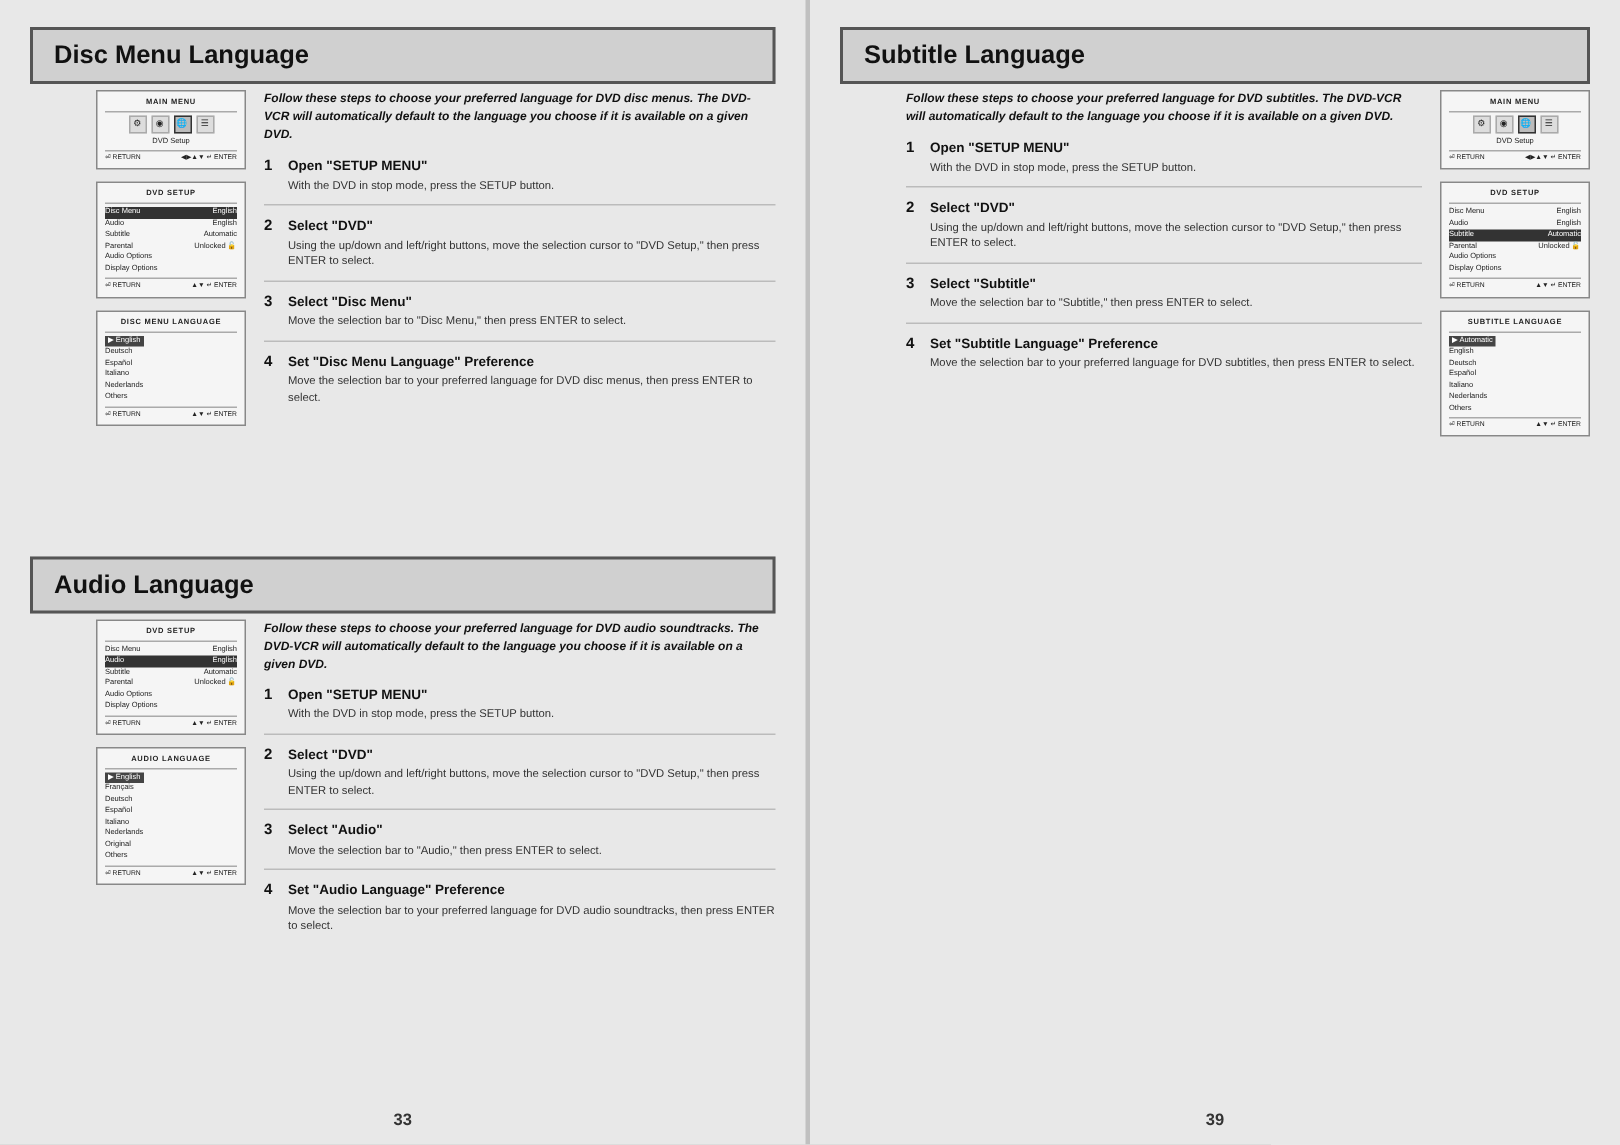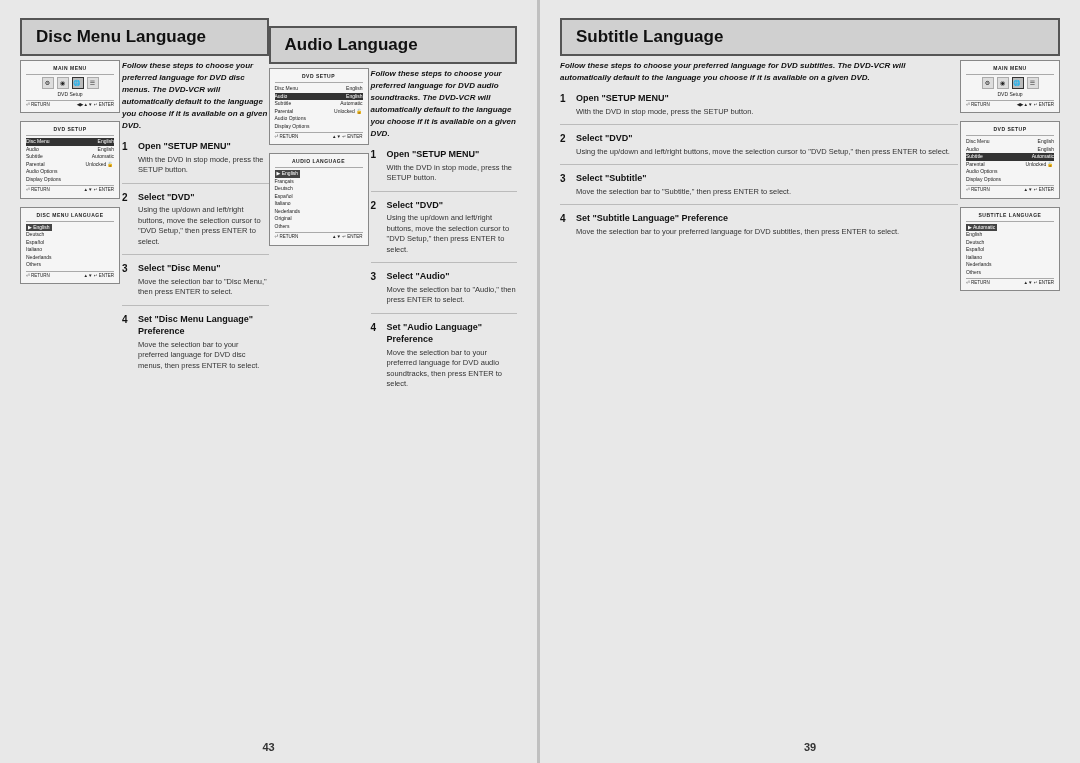--- a/index.html
+++ b/index.html
@@ -41,22 +41,23 @@
       font-weight: bold;
       color: #111;
       display: inline-block;
       width: 100%;
       margin-bottom: 4px;
     }
 
     .section-content {
       display: flex;
       flex-direction: row;
-      gap: 2px;
+      gap: 12px;
       flex: 1;
+      margin-left: 44px;
     }
 
     .screen-mockups {
       display: flex;
       flex-direction: column;
       gap: 8px;
       min-width: 100px;
       max-width: 108px;
     }
 
@@ -191,21 +192,21 @@
       font-size: 11px;
       font-weight: bold;
       color: #333;
     }
 
     .half-left .page-number { left: 50%; transform: translateX(-50%); }
     .half-right .page-number { left: 50%; transform: translateX(-50%); }
 
     .sections-wrapper {
       display: flex;
-      flex-direction: row;
+      flex-direction: column;
       height: calc(100% - 30px);
       gap: 0;
     }
 
     .disc-section {
       flex: 1;
       display: flex;
       flex-direction: column;
     }
 
@@ -447,21 +448,21 @@
               <div class="step-content">
                 <div class="step-title">Set "Audio Language" Preference</div>
                 <div class="step-desc">Move the selection bar to your preferred language for DVD audio soundtracks, then press ENTER to select.</div>
               </div>
             </div>
           </div>
         </div>
       </div>
 
     </div>
-    <div class="page-number">43</div>
+    <div class="page-number">33</div>
   </div>
 
   <div class="half half-right">
     <div class="sections-wrapper">
 
       <div class="subtitle-section">
         <div class="section-title">Subtitle Language</div>
         <div class="section-content">
 
           <div class="instructions">

